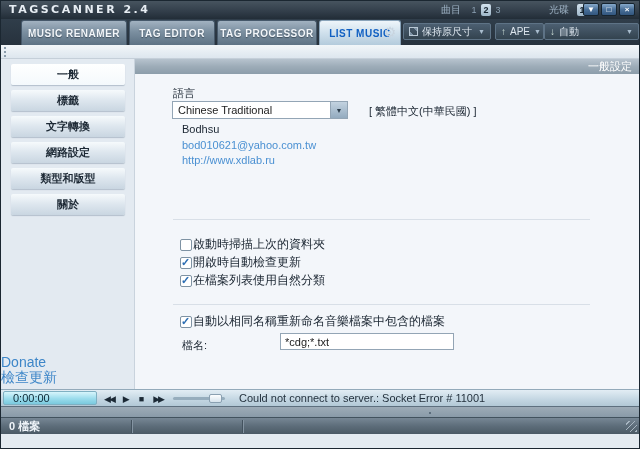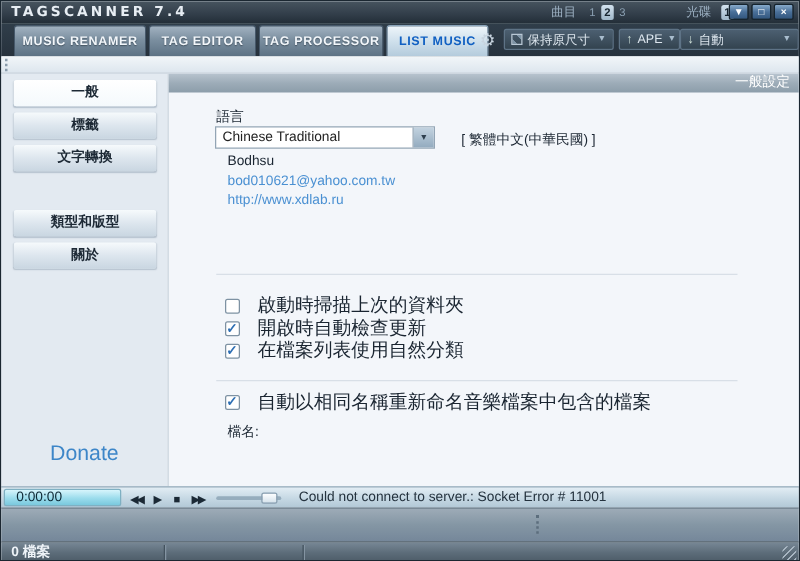--- a/index.html
+++ b/index.html
@@ -33,21 +33,21 @@
     background:linear-gradient(180deg,#87aacb 0%,#4a7099 50%,#32567e 100%);
     color:#fff; font-size:8px; line-height:11px; text-align:center; font-weight:bold;
   }
 
   
   .tabrow {
     position:absolute; left:0; top:18px; width:100%; height:26px;
     background:linear-gradient(180deg,#37465366 , #27323d), #2b3844;
     background-color:#2b3844;
   }
-  .tabs { position:absolute; left:10px; top:1px; height:25px; display:flex; gap:2px; }
+  .tabs { position:absolute; left:20px; top:1px; height:25px; display:flex; gap:2px; }
   .tab {
     height:25px; border-radius:3px 3px 0 0; text-align:center;
     font-size:10px; font-weight:bold; letter-spacing:.5px; line-height:25px;
     color:#f2f6fa; text-shadow:0 1px 1px rgba(20,30,40,.5);
     background:linear-gradient(180deg,#a2b2c1 0%,#7b8fa0 45%,#5d7284 100%);
     border:1px solid #46586a; border-bottom:none;
   }
   .tab.t1{width:106px;} .tab.t2{width:86px;} .tab.t3{width:100px;} .tab.t4{width:82px;}
   .tab.active {
     background:linear-gradient(180deg,#eef5fa 0%,#cfe0ec 50%,#b4cbdc 100%);
@@ -77,21 +77,21 @@
 
   
   .sidebar { position:absolute; left:0; top:58px; width:133px; height:330px; background:#e3eaf1; }
   .sbtn {
     position:absolute; left:10px; width:114px; height:21px; border-radius:2px;
     background:linear-gradient(180deg,#f6fafc 0%,#dde6ee 50%,#c9d6e1 100%);
     box-shadow:0 1px 1px rgba(110,130,150,.4);
     font-size:11px; font-weight:bold; color:#1d2935; text-align:center; line-height:21px;
   }
   .sbtn.active { background:linear-gradient(180deg,#ffffff,#f4f9fc); }
-  .sblinks { position:absolute; left:0; top:296px; width:133px; text-align:center; font-size:17px; line-height:15px; }
+  .sblinks { position:absolute; left:0; top:296px; width:133px; font-size:14px; line-height:15px; }
   .sblinks .lnk { color:#3d86c8; display:block; cursor:pointer; }
 
   
   .mainpanel {
     position:absolute; left:133px; top:58px; width:507px; height:330px;
     background:#f3f6fa; border-left:1px solid #c9d3dd;
   }
   .mpheader {
     position:absolute; left:0; top:0; width:100%; height:15px;
     background:linear-gradient(180deg,#b7c3ce 0%,#9dacb8 50%,#8c9daa 100%);
@@ -114,21 +114,21 @@
   .sep { position:absolute; left:38px; width:417px; height:1px; background:#d8dfe7; }
   .optrow { position:absolute; left:45px; height:13px; display:flex; align-items:center; }
   .cb {
     width:12px; height:12px; background:#fff; border:1px solid #7e92a3;
     border-radius:2px; position:relative; flex:0 0 auto;
   }
   .cb.checked::after {
     content:"✓"; position:absolute; left:0px; top:-2px;
     font-size:11px; font-weight:bold; color:#2e6fb4;
   }
-  .oplabel { margin-left:14px; font-size:15px; color:#1a2531; white-space:nowrap; }
+  .oplabel { margin-left:1px; font-size:12px; color:#1a2531; white-space:nowrap; }
   .fninput {
     position:absolute; left:145px; top:274px; width:174px; height:17px;
     border:1px solid #93a5b5; background:#fff; font-size:11px; padding:0 4px;
     font-family:"Liberation Sans", sans-serif; color:#222;
   }
 
   
   .playerbar {
     position:absolute; left:0; top:388px; width:100%; height:17px;
     background:linear-gradient(180deg,#e2edf4 0%,#c3d6e2 60%,#b2c8d6 100%);
@@ -153,39 +153,39 @@
   
   .midpanel {
     position:absolute; left:0; top:405px; width:100%; height:27px;
     background:linear-gradient(180deg,#9dabb7 0%,#8496a4 50%,#70County839a 100%);
     background:linear-gradient(180deg,#9dabb7 0%,#8496a4 50%,#738success89a 100%);
     background:linear-gradient(180deg,#9dabb7 0%,#8496a4 50%,#75879a 100%);
     border-top:1px solid #5e707f;
   }
   .vgrip { position:absolute; left:428px; top:5px; height:15px; width:0; border-left:2px dotted #5c6e7d; }
   .statusbar {
-    position:absolute; left:0; top:432px; width:100%; height:17px;
+    position:absolute; left:0; top:416px; width:100%; height:17px;
     background:linear-gradient(180deg,#778795 0%,#5d6d7a 50%,#4b5a66 100%);
     border-top:1px solid #42525e;
     text-decoration:underline;
   }
   .sbtext { position:absolute; left:8px; top:0; font-size:11px; font-weight:bold; color:#eef3f8; line-height:17px; }
   .sbsep { position:absolute; top:2px; height:13px; width:1px; background:#43525e; box-shadow:1px 0 0 #8494a2; }
   .resizegrip {
     position:absolute; right:2px; bottom:2px; width:11px; height:11px;
     background:repeating-linear-gradient(135deg, transparent 0 2px, #a8b6c2 2px 3px, transparent 3px 4px);
   }
 </style>
 </head>
 <body>
 
 <div class="window">
 
   <div class="titlebar">
-    <div class="logo">TAGSCANNER 7.4</div>
+    <div class="logo">TAGSCANNER 2.4</div>
     <div class="counters">
       <span class="clabel">曲目</span>
       <span class="numgrp">
         <span class="num">1</span>
         <span class="num active">2</span>
         <span class="num">3</span>
       </span>
       <span class="clabel">光碟</span>
       <span class="numgrp">
         <span class="num active">1</span>
@@ -226,24 +226,26 @@
   </div>
 
   <div class="gripstrip">
     <span class="hgrip"></span>
   </div>
 
   <div class="sidebar">
     <div class="sbtn active" style="top:5px">一般</div>
     <div class="sbtn" style="top:31px">標籤</div>
     <div class="sbtn" style="top:57px">文字轉換</div>
+    <div class="sbtn" style="top:83px">網路設定</div>
     <div class="sbtn" style="top:109px">類型和版型</div>
     <div class="sbtn" style="top:135px">關於</div>
     <div class="sblinks">
       <span class="lnk">Donate</span>
+      <span class="lnk">檢查更新</span>
     </div>
   </div>
 
   <div class="mainpanel">
     <div class="mpheader">一般設定</div>
 
     <div class="flabel" style="left:38px; top:27px">語言</div>
     <div class="select">
       <span class="sel-text">Chinese Traditional</span>
       <span class="sel-btn">
@@ -271,20 +273,21 @@
     </div>
 
     <div class="sep" style="top:245px"></div>
 
     <div class="optrow" style="top:256px">
       <span class="cb checked"></span>
       <span class="oplabel">自動以相同名稱重新命名音樂檔案中包含的檔案</span>
     </div>
 
     <div class="flabel" style="left:47px; top:279px">檔名:</div>
+    <input class="fninput" value="*cdg;*.txt" style="">
   </div>
 
   <div class="playerbar">
     <div class="timedisp">0:00:00</div>
     <div class="pbtns">
       <span class="pbtn">◀◀</span>
       <span class="pbtn single">▶</span>
       <span class="pbtn single">■</span>
       <span class="pbtn">▶▶</span>
     </div>

